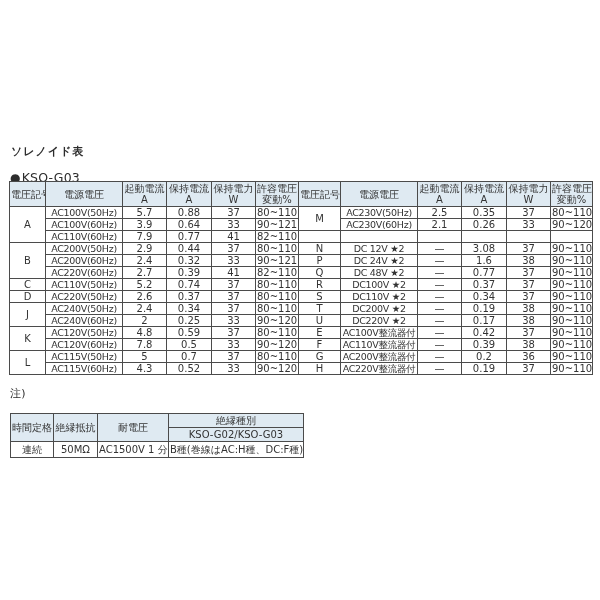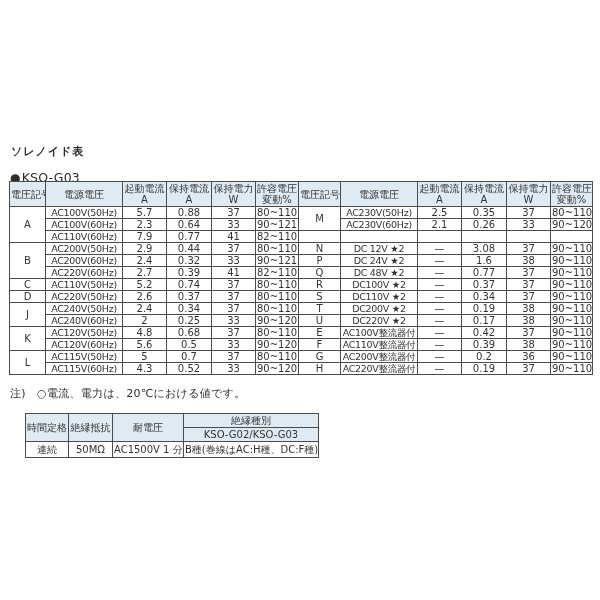--- a/index.html
+++ b/index.html
@@ -42,21 +42,21 @@
   .main-table td.volt{font-size:9.5px;letter-spacing:-0.3px;}
   .main-table td.code{font-size:10px;}
 
   .notes{
     position:absolute;left:10px;top:386px;
     font-size:11px;line-height:15.5px;color:#2d2d2d;letter-spacing:0.3px;
   }
   .note-row{display:flex;}
   .note-label{width:27px;flex:none;}
 
-  .spec-table{position:absolute;left:25px;top:413px;width:293px;padding-left:15px;}
+  .spec-table{position:absolute;left:10px;top:413px;width:293px;padding-left:15px;}
   .spec-table th,.spec-table td{
     border:1px solid var(--border);
     padding:0 1px;text-align:center;vertical-align:middle;
     overflow:hidden;white-space:nowrap;font-size:10px;
   }
   .spec-table th{background:var(--header-bg);font-weight:normal;height:13px;line-height:13px;}
   .spec-table td{height:15px;line-height:15px;}
 </style>
 </head>
 <body>
@@ -142,21 +142,21 @@
           <td class="num">80~110</td>
           <td rowspan="2" class="code">M</td>
           <td class="volt">AC230V(50Hz)</td>
           <td class="num">2.5</td>
           <td class="num">0.35</td>
           <td class="num">37</td>
           <td class="num">80~110</td>
         </tr>
         <tr>
           <td class="volt">AC100V(60Hz)</td>
-          <td class="num">2.3</td>
+          <td class="num">3.9</td>
           <td class="num">0.64</td>
           <td class="num">33</td>
           <td class="num">90~121</td>
           <td class="volt">AC230V(60Hz)</td>
           <td class="num">2.1</td>
           <td class="num">0.26</td>
           <td class="num">33</td>
           <td class="num">90~120</td>
         </tr>
         <tr>
@@ -264,33 +264,33 @@
           <td class="volt">DC220V ★2</td>
           <td class="num">—</td>
           <td class="num">0.17</td>
           <td class="num">38</td>
           <td class="num">90~110</td>
         </tr>
         <tr>
           <td rowspan="2" class="code">K</td>
           <td class="volt">AC120V(50Hz)</td>
           <td class="num">4.8</td>
-          <td class="num">0.68</td>
+          <td class="num">0.59</td>
           <td class="num">37</td>
           <td class="num">80~110</td>
           <td rowspan="1" class="code">E</td>
           <td class="volt">AC100V整流器付</td>
           <td class="num">—</td>
           <td class="num">0.42</td>
           <td class="num">37</td>
           <td class="num">90~110</td>
         </tr>
         <tr>
           <td class="volt">AC120V(60Hz)</td>
-          <td class="num">5.6</td>
+          <td class="num">7.8</td>
           <td class="num">0.5</td>
           <td class="num">33</td>
           <td class="num">90~120</td>
           <td rowspan="1" class="code">F</td>
           <td class="volt">AC110V整流器付</td>
           <td class="num">—</td>
           <td class="num">0.39</td>
           <td class="num">38</td>
           <td class="num">90~110</td>
         </tr>
@@ -320,21 +320,20 @@
           <td class="num">0.19</td>
           <td class="num">37</td>
           <td class="num">90~110</td>
         </tr>
       </tbody>
   </table>
 
   <div class="notes">
     <div class="note-row">
       <span class="note-label">注)</span>
-      <span>○電流、電力は、20℃における値です。</span>
     </div>
   </div>
 
   <table class="spec-table">
     <colgroup>
       <col style="width:43px">
         <col style="width:44px">
         <col style="width:71px">
         <col style="width:135px">
     </colgroup>

